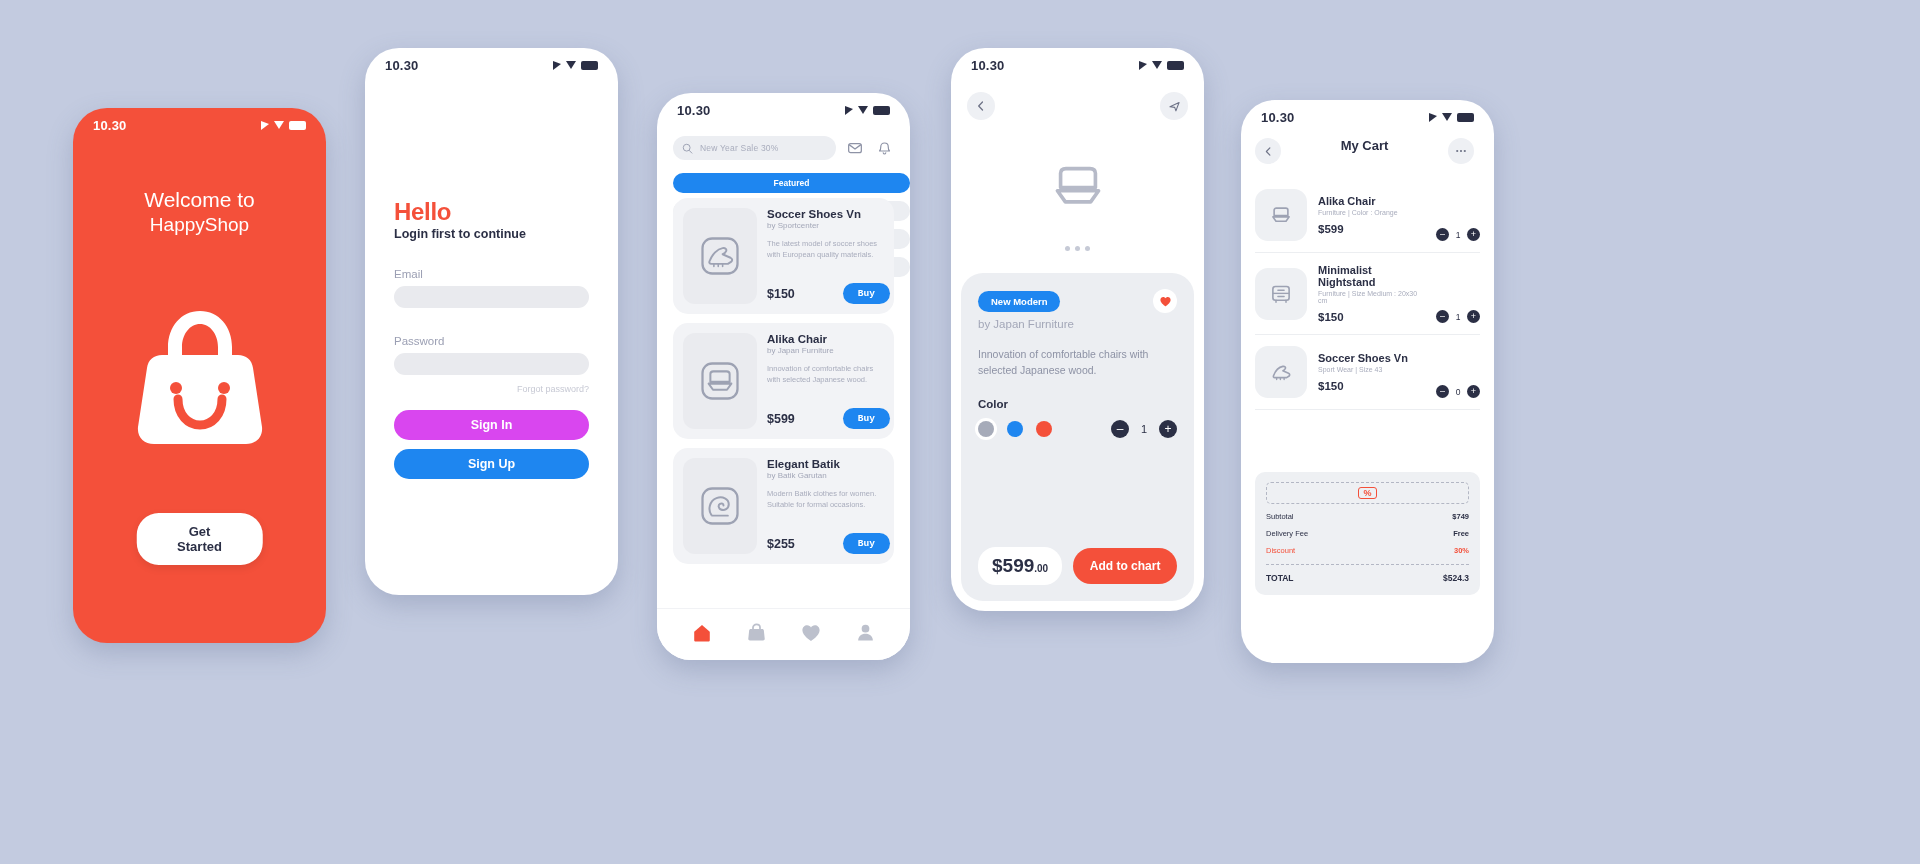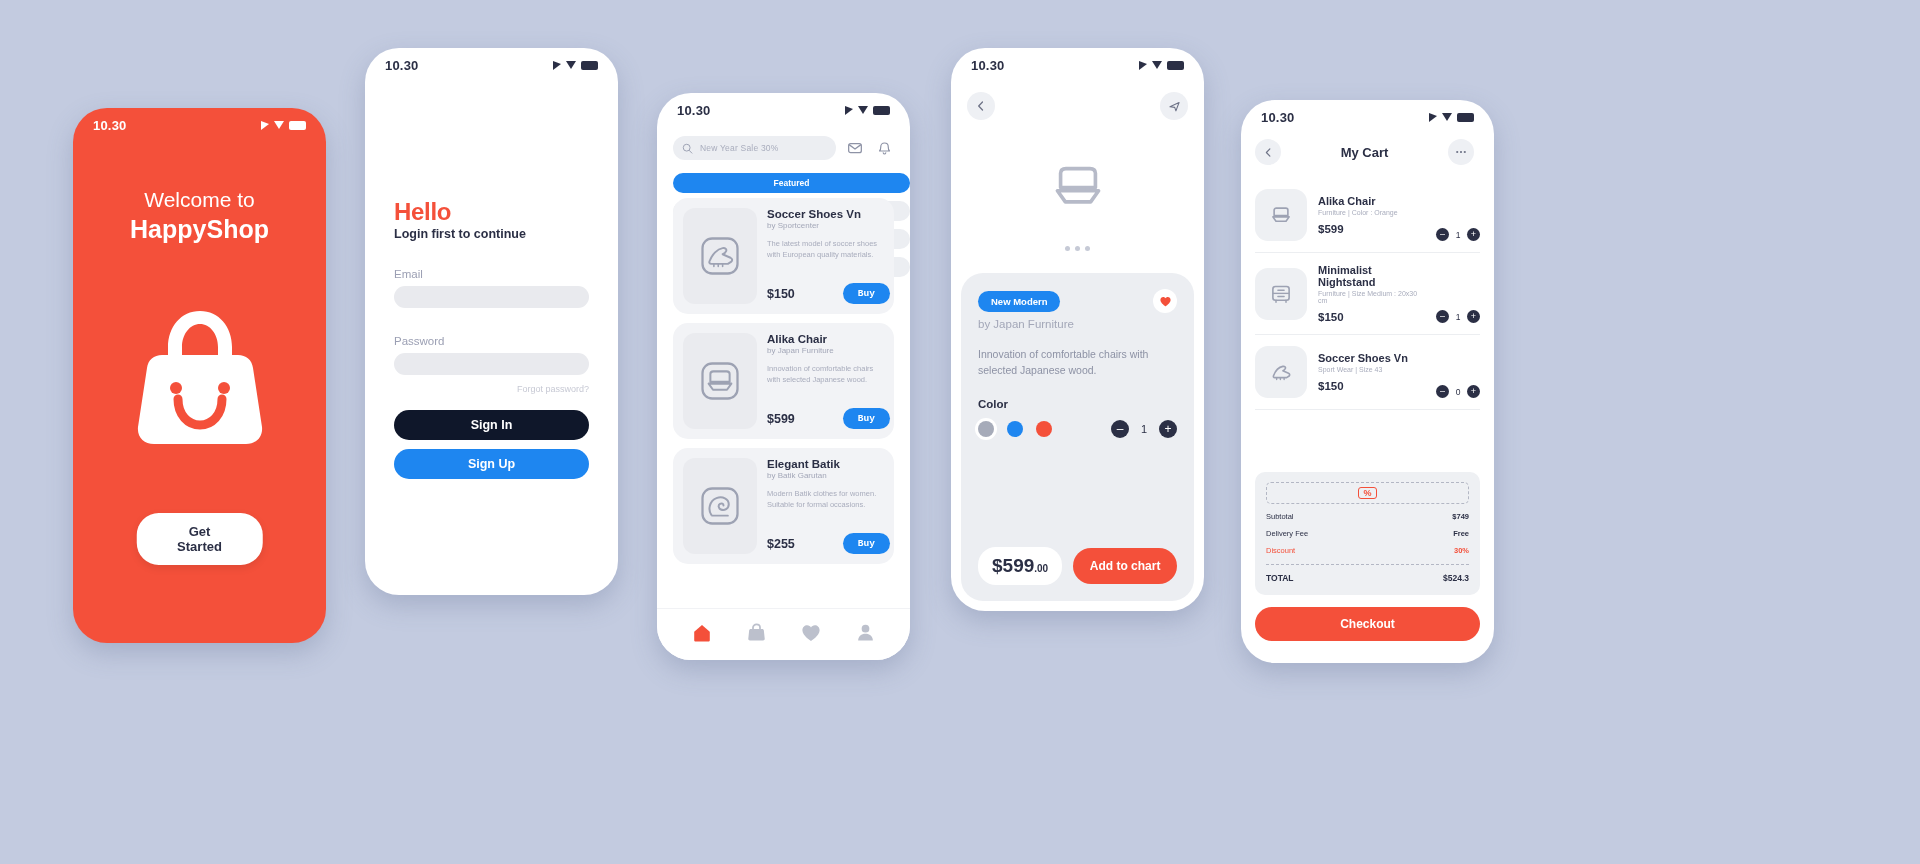--- a/index.html
+++ b/index.html
@@ -57,21 +57,21 @@
   
   #screen-welcome {
     left: 73px; top: 108px; width: 253px; height: 535px;
     background: #f4503a;
   }
   .welcome-head {
     position: absolute; top: 78px; left: 0; right: 0;
     text-align: center; color: #fff; line-height: 1.3;
   }
   .welcome-head .l1 { font-size: 21px; font-weight: 500; }
-  .welcome-head .l2 { font-size: 25px; font-weight: bold; }
+  .welcome-head .l2 { font-size: 19px; font-weight: normal; }
 
   .bag-logo {
     position: absolute; left: 50%; top: 195px;
     transform: translateX(-50%);
     width: 136px; height: 142px;
   }
 
   .get-started {
     position: absolute; left: 50%; bottom: 78px;
     transform: translateX(-50%);
@@ -108,21 +108,21 @@
     text-align: right; color: #c7c9d4; font-size: 9px; margin-top: 9px;
     cursor: pointer;
   }
   .btn-primary, .btn-secondary {
     display: block; width: 100%;
     border: none; border-radius: 17px;
     padding: 8px 0; margin-top: 16px;
     font-family: inherit; font-size: 12.5px; font-weight: bold;
     color: #fff; cursor: pointer;
   }
-  .btn-primary   { background: #0f172a; }
+  .btn-primary   { background: #d946ef; }
   .btn-secondary { background: #1e86f0; margin-top: 9px; }
 
   
   #screen-catalog {
     left: 657px; top: 93px; width: 253px; height: 567px;
   }
   .cat-top {
     position: absolute; top: 43px; left: 16px; right: 16px;
     display: flex; align-items: center; gap: 9px;
   }
@@ -282,21 +282,21 @@
     font-family: inherit; font-size: 12px; font-weight: bold;
     cursor: pointer;
   }
 
   
   #screen-cart {
     left: 1241px; top: 100px; width: 253px; height: 563px;
   }
   .cart-head {
     position: absolute; top: 38px; left: 14px; right: 20px; height: 28px;
-    display: flex; align-items: center; justify-content: space-between;
+    display: flex; align-items: flex-start; justify-content: space-between;
   }
   .cart-title { font-size: 13px; font-weight: bold; color: #2b2f45; }
   .cart-items { position: absolute; top: 78px; left: 14px; right: 14px; }
   .cart-row {
     display: flex; align-items: center; gap: 11px;
     padding: 11px 0;
     border-bottom: 1px solid #eceef1;
   }
   .cart-thumb {
     flex: 0 0 52px; height: 52px;
@@ -716,16 +716,15 @@
       </div>
 
       <div class="sum-div"></div>
 
       <div class="sum-total">
         <span>TOTAL</span>
         <span>$524.3</span>
       </div>
     </div>
 
-    <button class="checkout">Checkout</button>
   </div>
 
 </div>
 
 </body></html>

